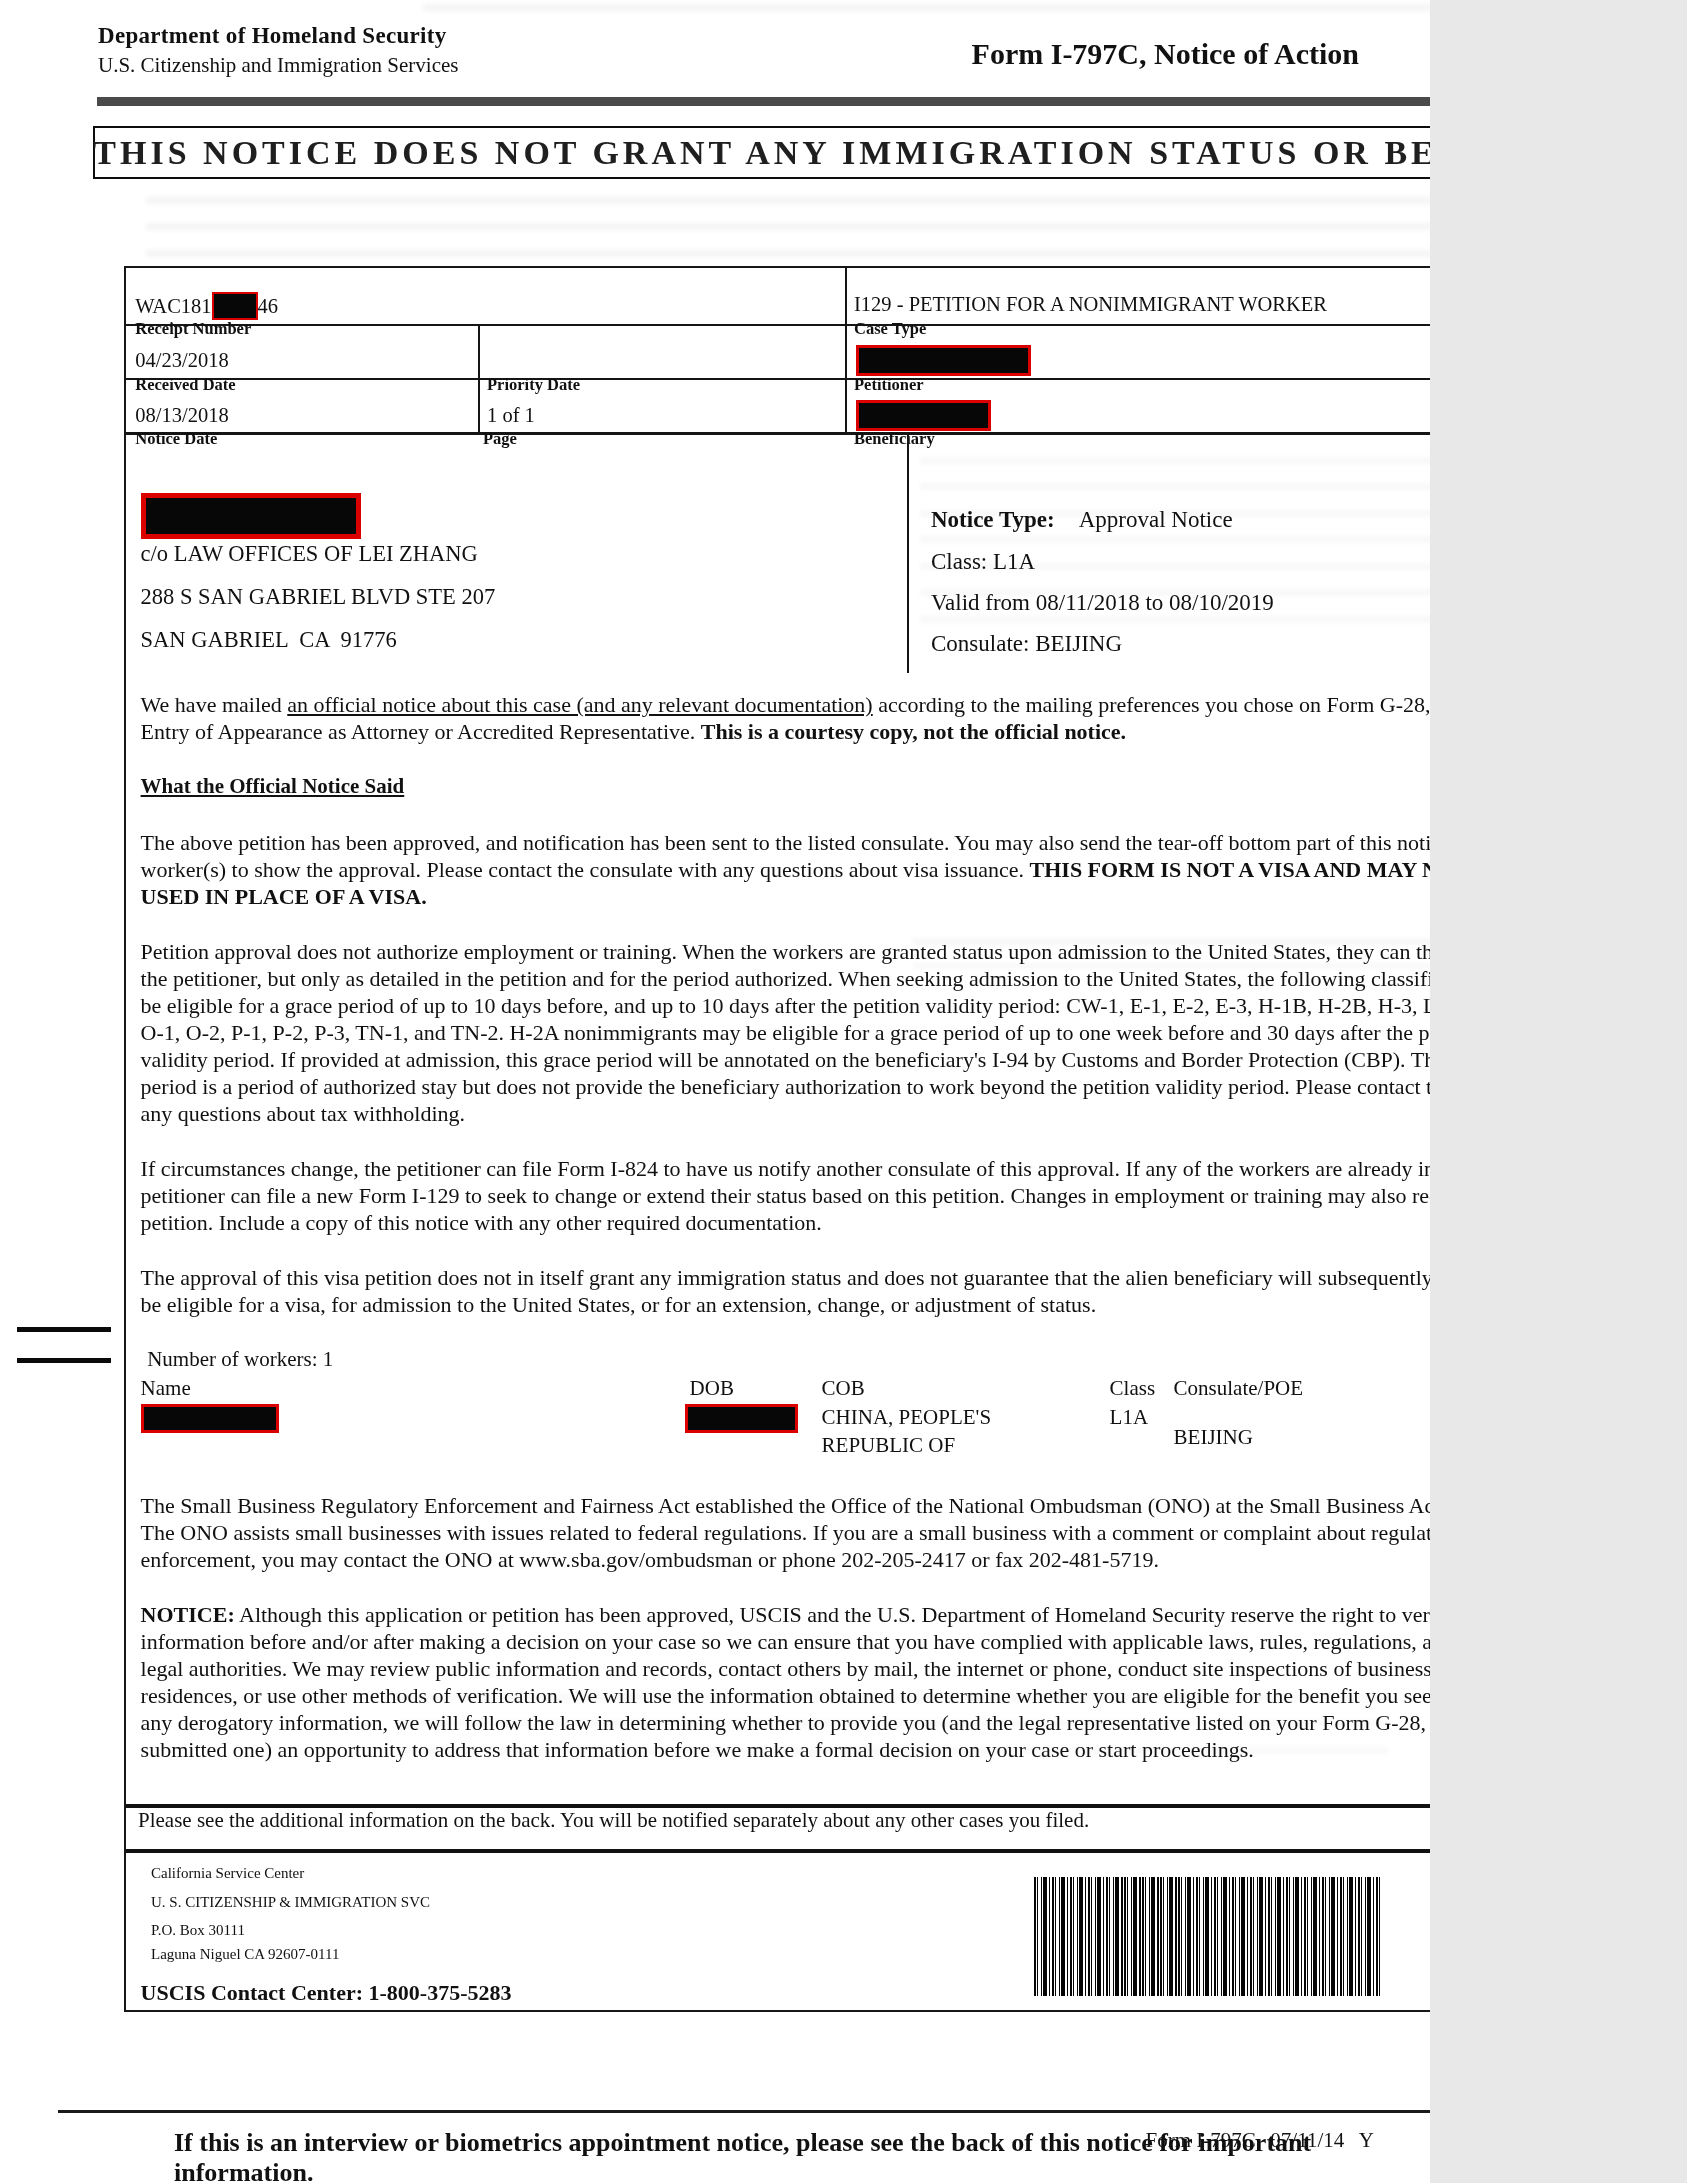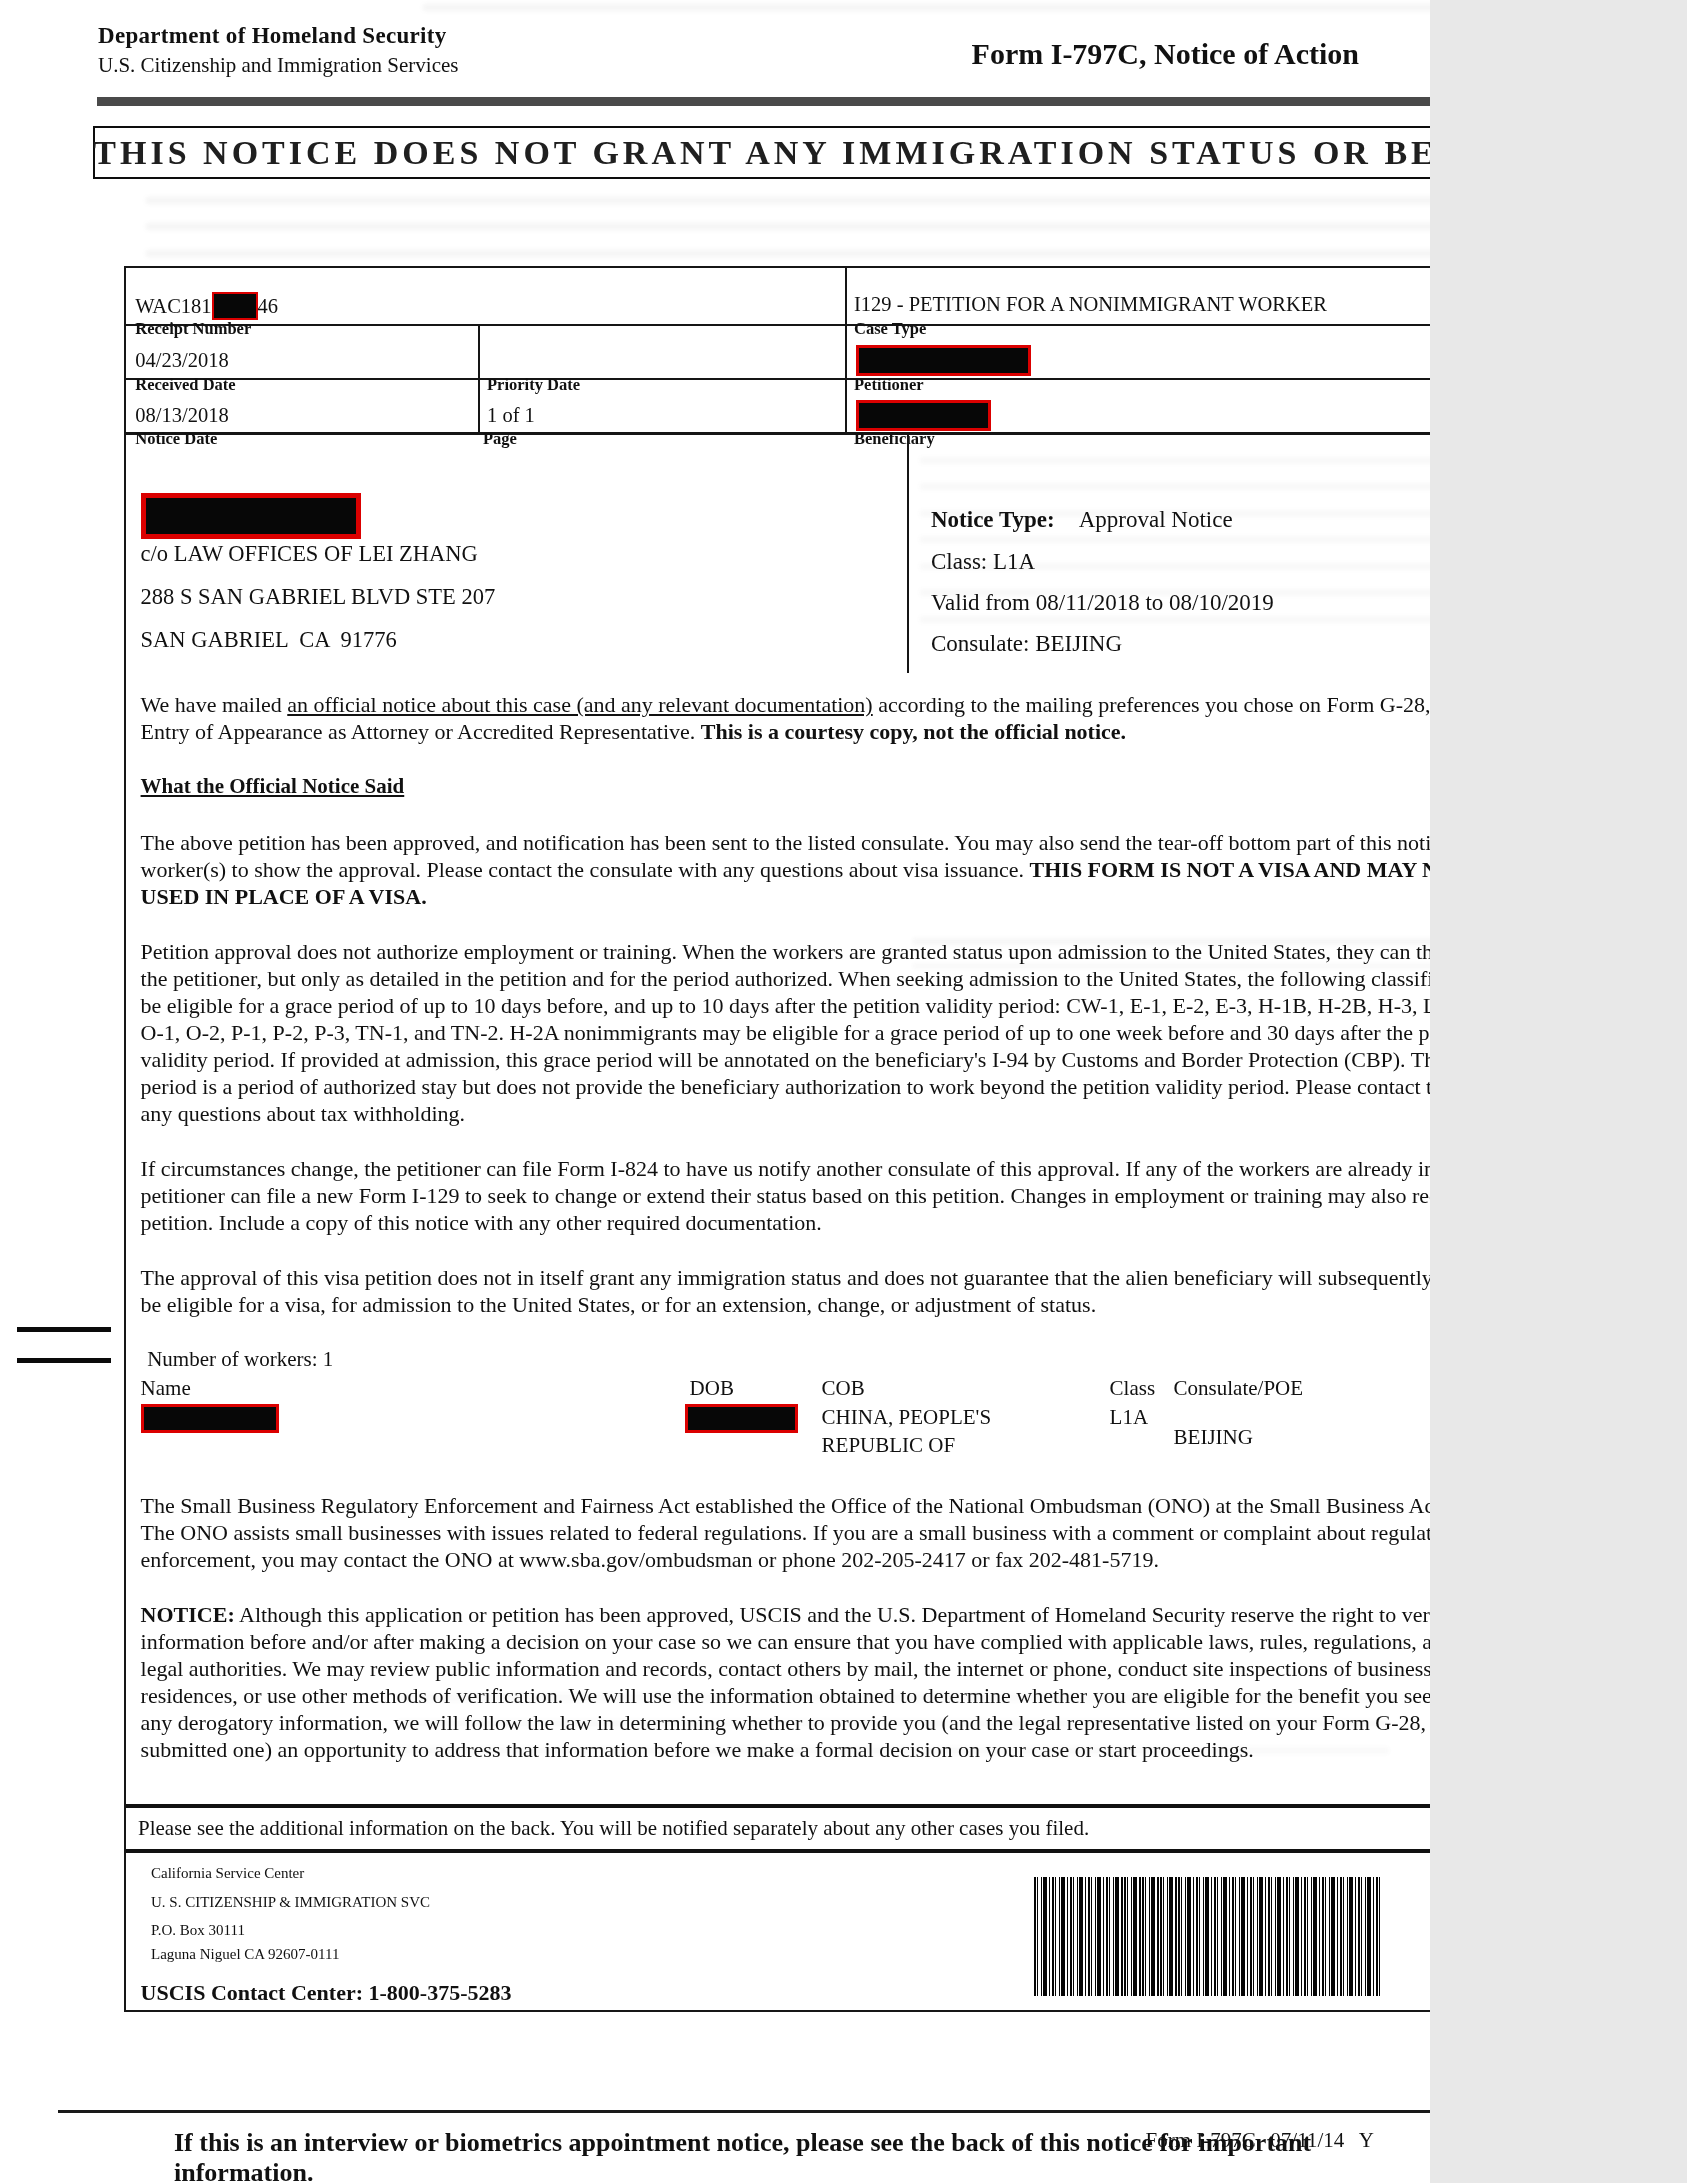--- a/index.html
+++ b/index.html
@@ -46,21 +46,21 @@
   .uline{text-decoration:underline;}
   .bseg{font-weight:bold;}
   .heading{font-size:21px;font-weight:bold;text-decoration:underline;margin:0 0 29px 0;}
   
   .workers{position:relative;height:122px;margin:0 0 24px 0;font-size:21px;}
   .wk-abs{position:absolute;white-space:pre-wrap;}
   
   .band{
     position:absolute;left:0;top:1536px;width:100%;height:41px;
     border-top:4px solid #111;border-bottom:4px solid #111;
-    display:flex;align-items:center;
+    display:flex;
   }
   .band span{font-size:21px;padding-left:12px;}
   .svc-line{position:absolute;left:25px;font-size:15px;white-space:pre-wrap;}
   .svc-contact{position:absolute;left:14.6px;top:1712px;font-size:22px;font-weight:bold;}
   .barcode{
     position:absolute;left:908px;top:1609px;width:349px;height:119px;
     background:repeating-linear-gradient(90deg,
       #050505 0 2px,#fff 2px 3.3px,#050505 3.3px 4px,#fff 4px 6.6px,
       #050505 6.6px 8px,#fff 8px 9.3px,#050505 9.3px 12.6px,#fff 12.6px 15px,
       #050505 15px 16.5px,#fff 16.5px 18px);

